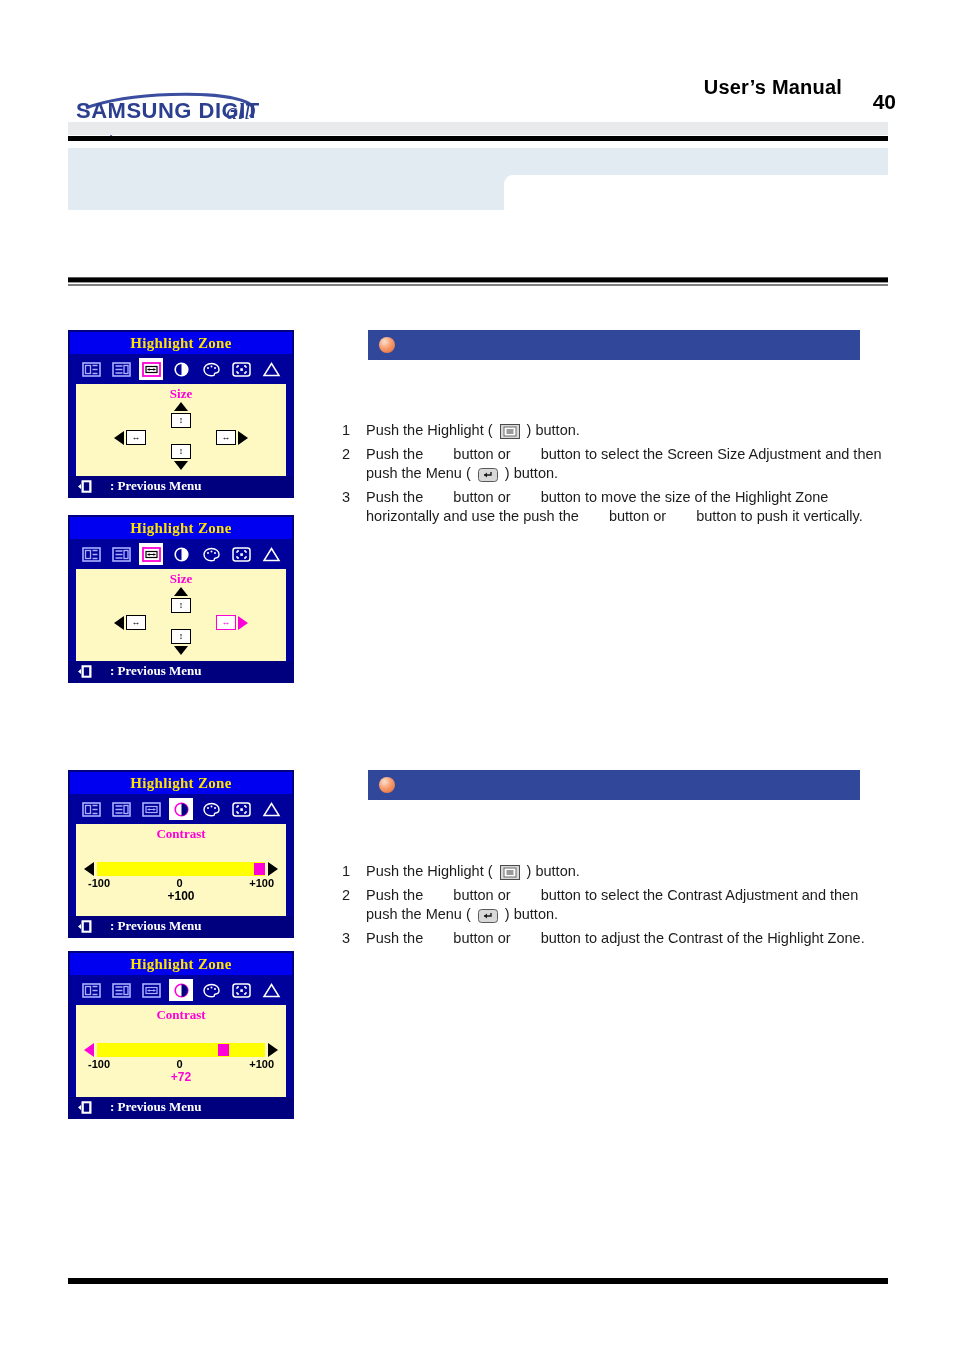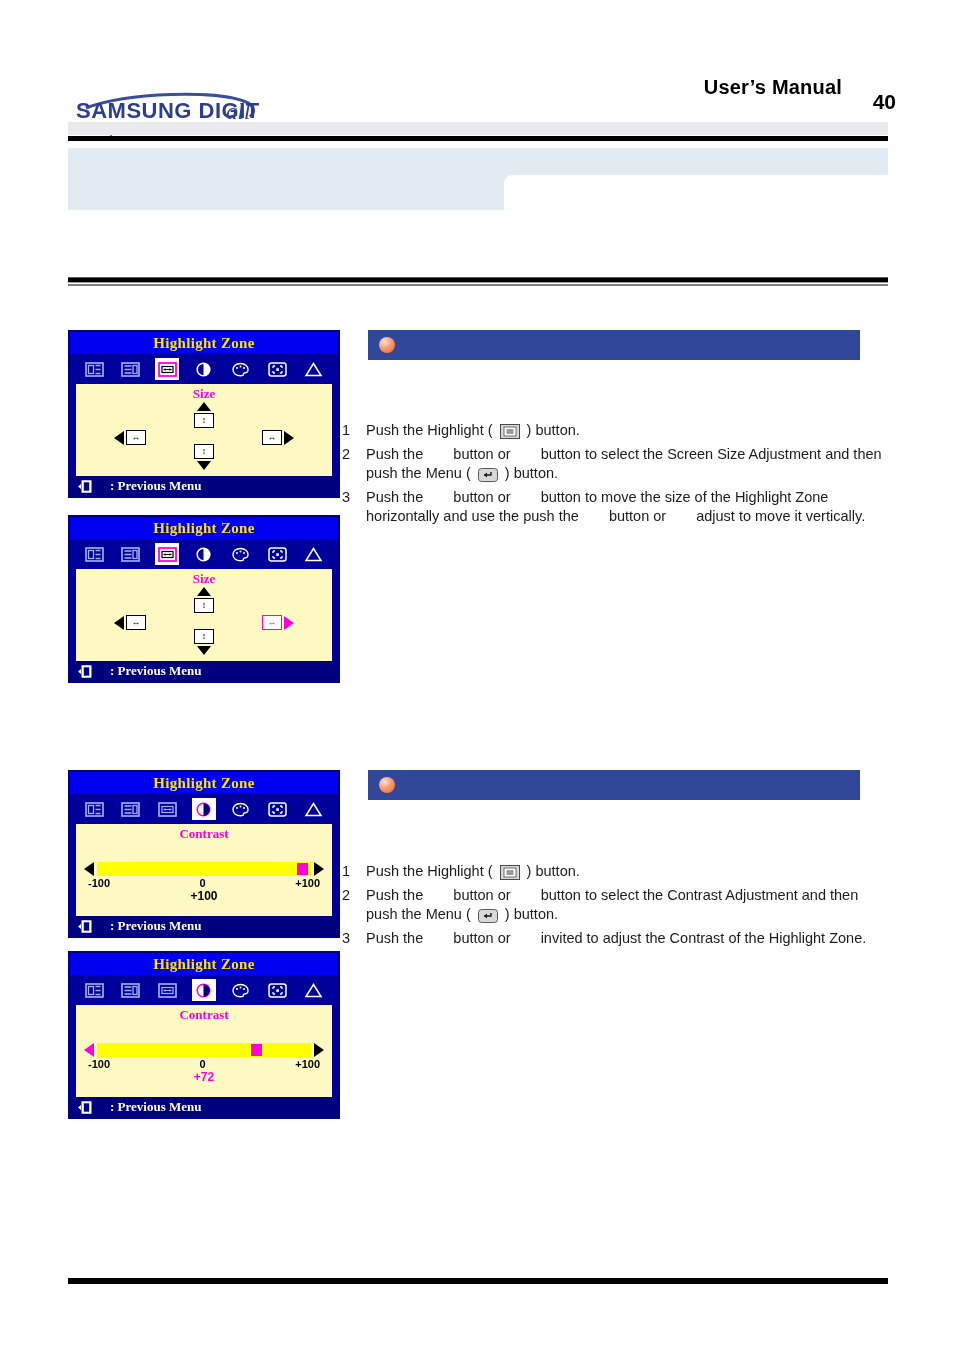--- a/index.html
+++ b/index.html
@@ -159,21 +159,21 @@
 
   .ico-inline {
     display: inline-block;
     vertical-align: -4px;
     margin: 0 3px;
   }
 
   
   .osd {
     position: absolute;
-    width: 272px;
+    width: 226px;
     height: 168px;
     background: #00009a;
     border: 2px solid #000080;
     padding: 0;
   }
   .osd-1 { left: 68px; top: 330px; }
   .osd-2 { left: 68px; top: 515px; }
   .osd-3 { left: 68px; top: 770px; }
   .osd-4 { left: 68px; top: 951px; }
 
@@ -381,21 +381,21 @@
       <span class="step-num">3</span>
       <span class="step-body">
         <span>Push the</span>
         <span class="blank-btn"></span>
         <span>button or</span>
         <span class="blank-btn"></span>
         <span>button to move the size of the Highlight Zone horizontally and use the push the</span>
         <span class="blank-btn"></span>
         <span>button or</span>
         <span class="blank-btn"></span>
-        <span>adjust to move it vertically.</span>
+        <span>button to push it vertically.</span>
       </span>
     </div>
   </div>
 
   <div class="section-bar bar-2">
     <span class="bullet-sphere"></span>
     <span class="section-bar-label"></span>
   </div>
 
   <div class="steps steps-2">
@@ -431,21 +431,21 @@
         <span>) button.</span>
       </span>
     </div>
     <div class="step">
       <span class="step-num">3</span>
       <span class="step-body">
         <span>Push the</span>
         <span class="blank-btn"></span>
         <span>button or</span>
         <span class="blank-btn"></span>
-        <span>invited to adjust the Contrast of the Highlight Zone.</span>
+        <span>button to adjust the Contrast of the Highlight Zone.</span>
       </span>
     </div>
   </div>
 
   <div class="osd osd-1">
     <div class="osd-title">Highlight Zone</div>
     <div class="osd-icons">
       <span class="osd-icon">
           <svg width="19" height="15" viewBox="0 0 19 15">
             <rect x="1" y="1" width="17" height="13" fill="none" stroke="#aab0ff" stroke-width="1.6"></rect>

